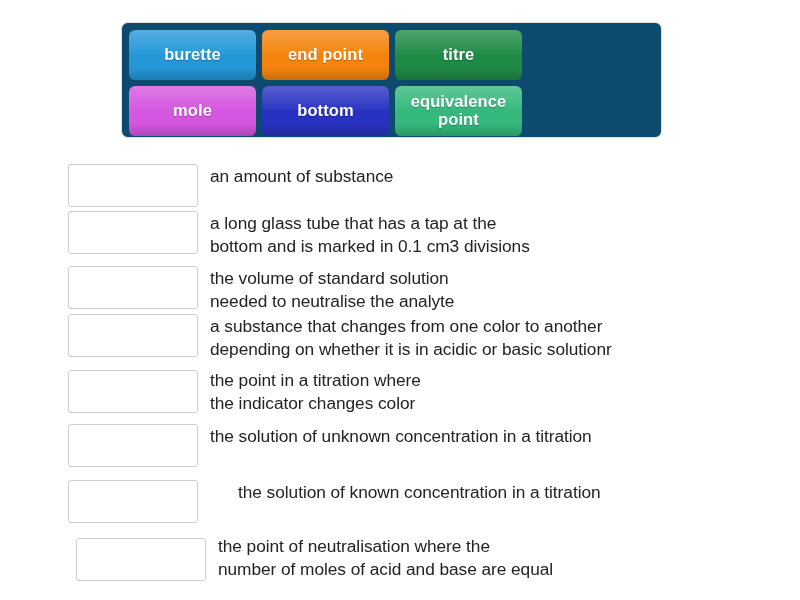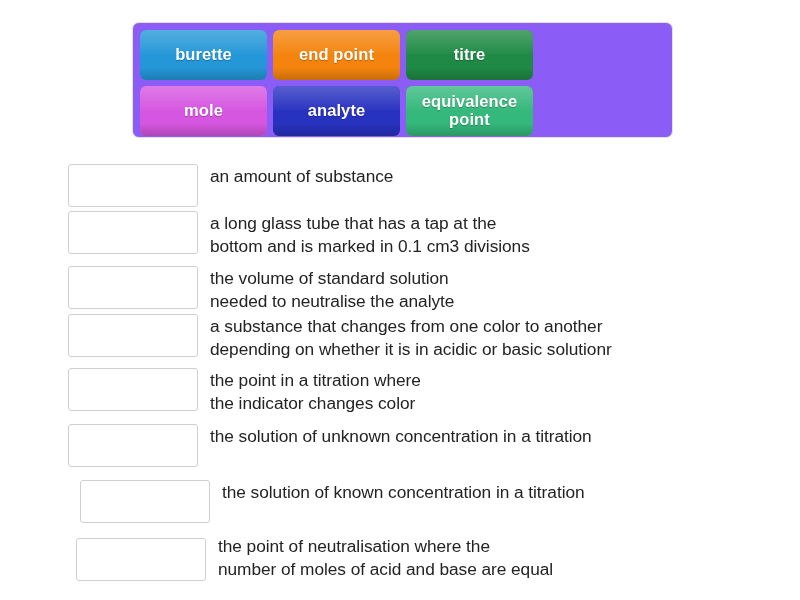--- a/index.html
+++ b/index.html
@@ -16,27 +16,27 @@
   #app {
     position: relative;
     width: 800px;
     height: 600px;
     background: #ffffff;
   }
 
   
   .wordbank {
     position: absolute;
-    left: 132px;
+    left: 121px;
     top: 22px;
     width: 541px;
     height: 116px;
     border: 1px solid #e2e2e2;
     border-radius: 7px;
-    background: #8b5cf6;
+    background: #0c4a6e;
     padding: 7px 7px;
     display: flex;
     flex-wrap: wrap;
     align-content: flex-start;
     gap: 6px 6px;
   }
 
   .tile {
     position: relative;
     width: 127px;
@@ -126,21 +126,21 @@
       <div class="tile" style="background: rgb(244, 132, 13);">
         <span class="tile-label" style="white-space: pre-line;">end point</span>
       </div>
       <div class="tile" style="background: rgb(31, 138, 69);">
         <span class="tile-label" style="white-space: pre-line;">titre</span>
       </div>
       <div class="tile" style="background: rgb(213, 86, 224);">
         <span class="tile-label" style="white-space: pre-line;">mole</span>
       </div>
       <div class="tile" style="background: rgb(40, 50, 192);">
-        <span class="tile-label" style="white-space: pre-line;">analyte</span>
+        <span class="tile-label" style="white-space: pre-line;">bottom</span>
       </div>
       <div class="tile" style="background: rgb(52, 184, 124);">
         <span class="tile-label" style="white-space: pre-line;">equivalence
 point</span>
       </div>
     </div>
 
   <div class="rows" id="rows">
       <div class="row" style="position: absolute; top: 8px; left: 0px; width: 800px;">
         <div class="dropzone"></div>
@@ -154,30 +154,30 @@
       <div class="row" style="position: absolute; top: 110px; left: 0px; width: 784px;">
         <div class="dropzone"></div>
         <div class="definition">the volume of standard solution
 needed to neutralise the analyte</div>
       </div>
       <div class="row" style="position: absolute; top: 158px; left: 0px; width: 800px;">
         <div class="dropzone"></div>
         <div class="definition">a substance that changes from one color to another
 depending on whether it is in acidic or basic solutionr</div>
       </div>
-      <div class="row" style="position: absolute; top: 212px; left: 0px; width: 800px;">
+      <div class="row" style="position: absolute; top: 212px; left: 0px; width: 800px; align-items: center;">
         <div class="dropzone"></div>
         <div class="definition">the point in a titration where
 the indicator changes color</div>
       </div>
       <div class="row" style="position: absolute; top: 268px; left: 0px; width: 800px;">
         <div class="dropzone"></div>
         <div class="definition">the solution of unknown concentration in a titration</div>
       </div>
-      <div class="row" style="position: absolute; top: 324px; left: 12px; width: 704px;">
+      <div class="row" style="position: absolute; top: 324px; left: 0px; width: 704px; gap: 28px;">
         <div class="dropzone"></div>
         <div class="definition">the solution of known concentration in a titration</div>
       </div>
       <div class="row" style="position: absolute; top: 378px; left: 8px; width: 648px; align-items: flex-end;">
         <div class="dropzone"></div>
         <div class="definition">the point of neutralisation where the
 number of moles of acid and base are equal</div>
       </div>
     </div>
 

